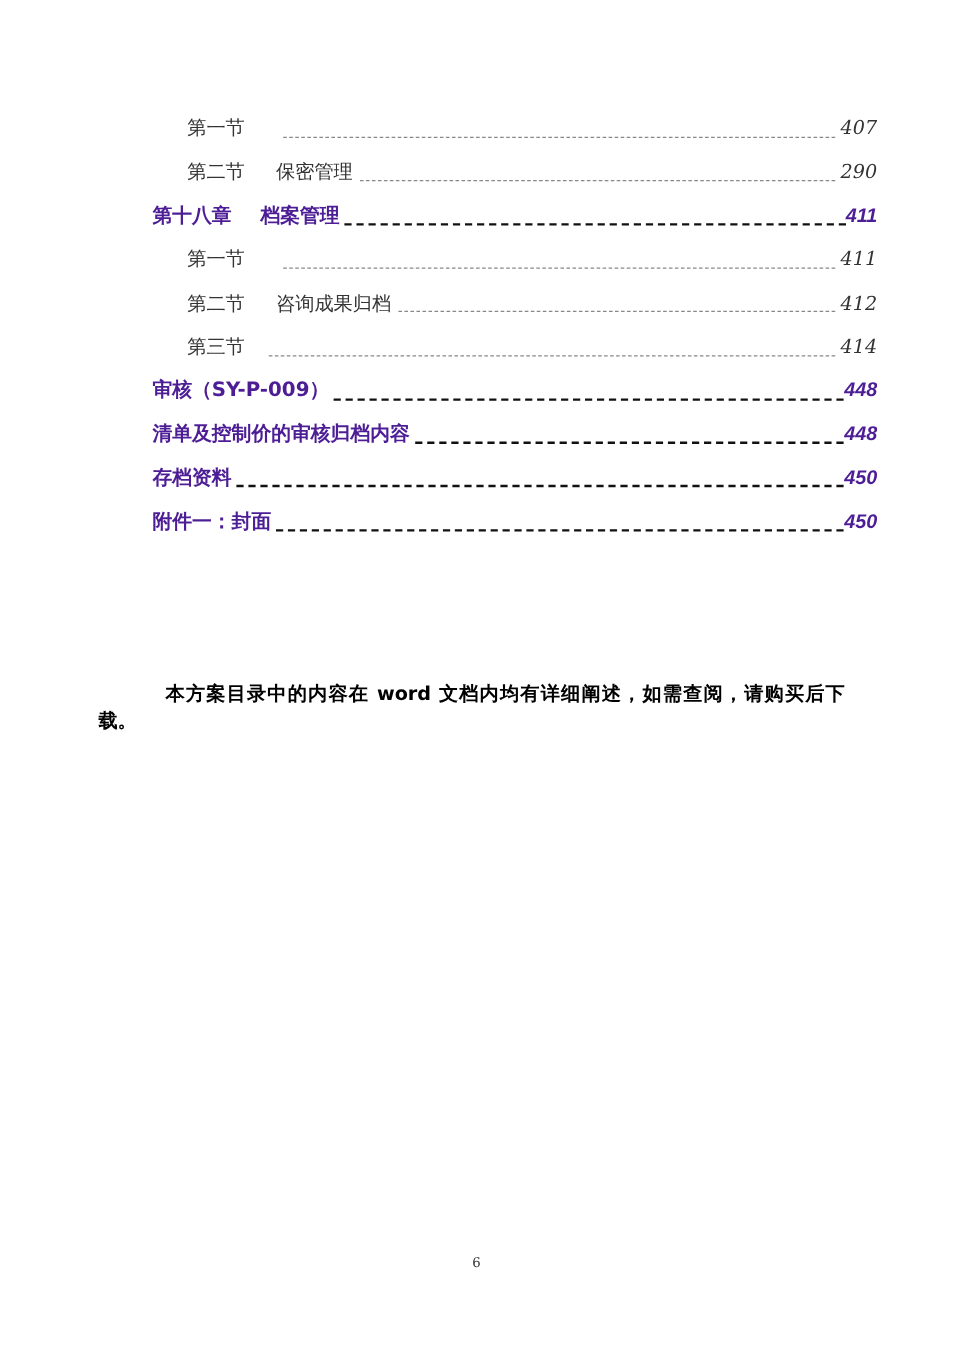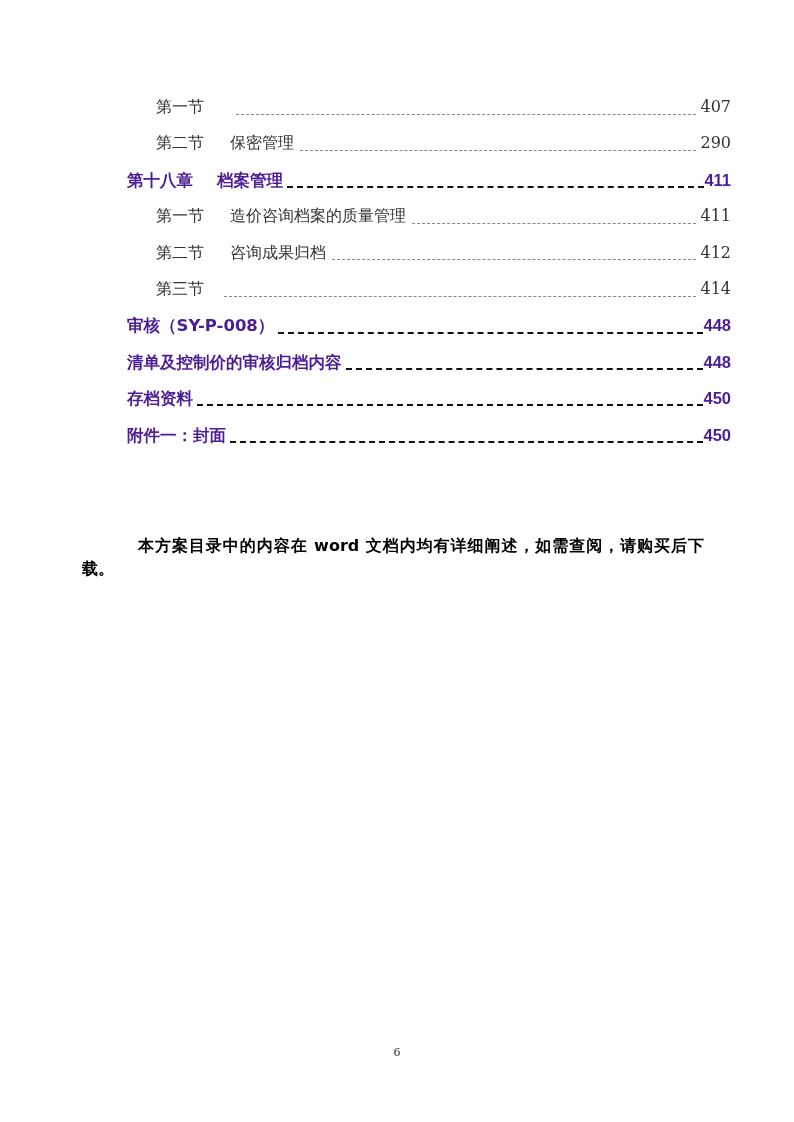--- a/index.html
+++ b/index.html
@@ -62,20 +62,21 @@
     }
     .toc-row.chapter .leader,
     .toc-row.top .leader {
       border-top: 2px dashed #111;
       margin-left: 4px;
       margin-right: 0;
     }
     .toc-row .page {
       flex: none;
       text-align: center;
+      font-style: italic;
     }
     .toc-row.section .page { color: #333; }
     .toc-row.top .page, .toc-row.chapter .page {
       font-family: "Liberation Sans Narrow", "Liberation Sans", sans-serif;
     }
 
     .notice {
       position: absolute;
       left: 82px;
       top: 534px;
@@ -85,20 +86,21 @@
       font-size: 16px;
       line-height: 23px;
       color: #000;
     }
     .notice .heading {
       padding-left: 56px;
     }
     .notice .body {
       text-indent: 56px;
       text-align: justify;
+      margin-top: 32px;
     }
 
     .page-number {
       position: absolute;
       top: 1046px;
       left: 0;
       width: 794px;
       text-align: center;
       font-family: "DejaVu Serif", "Liberation Serif", serif;
       font-size: 11px;
@@ -121,37 +123,36 @@
     <span class="page">290</span>
   </div>
   <div class="toc-row chapter">
     <span class="num">第十八章</span>
     <span class="title">档案管理</span>
     <span class="leader"></span>
     <span class="page">411</span>
   </div>
   <div class="toc-row section">
     <span class="num">第一节</span>
-    <span class="title">造价咨询档案的质量管理</span>
     <span class="leader"></span>
     <span class="page">411</span>
   </div>
   <div class="toc-row section">
     <span class="num">第二节</span>
     <span class="title">咨询成果归档</span>
     <span class="leader"></span>
     <span class="page">412</span>
   </div>
   <div class="toc-row section">
     <span class="num" style="width:62px">第三节</span>
     <span class="leader"></span>
     <span class="page">414</span>
   </div>
   <div class="toc-row top">
-    <span class="title">审核（SY-P-008）</span>
+    <span class="title">审核（SY-P-009）</span>
     <span class="leader"></span>
     <span class="page">448</span>
   </div>
   <div class="toc-row top">
     <span class="title">清单及控制价的审核归档内容</span>
     <span class="leader"></span>
     <span class="page">448</span>
   </div>
   <div class="toc-row top">
     <span class="title">存档资料</span>

